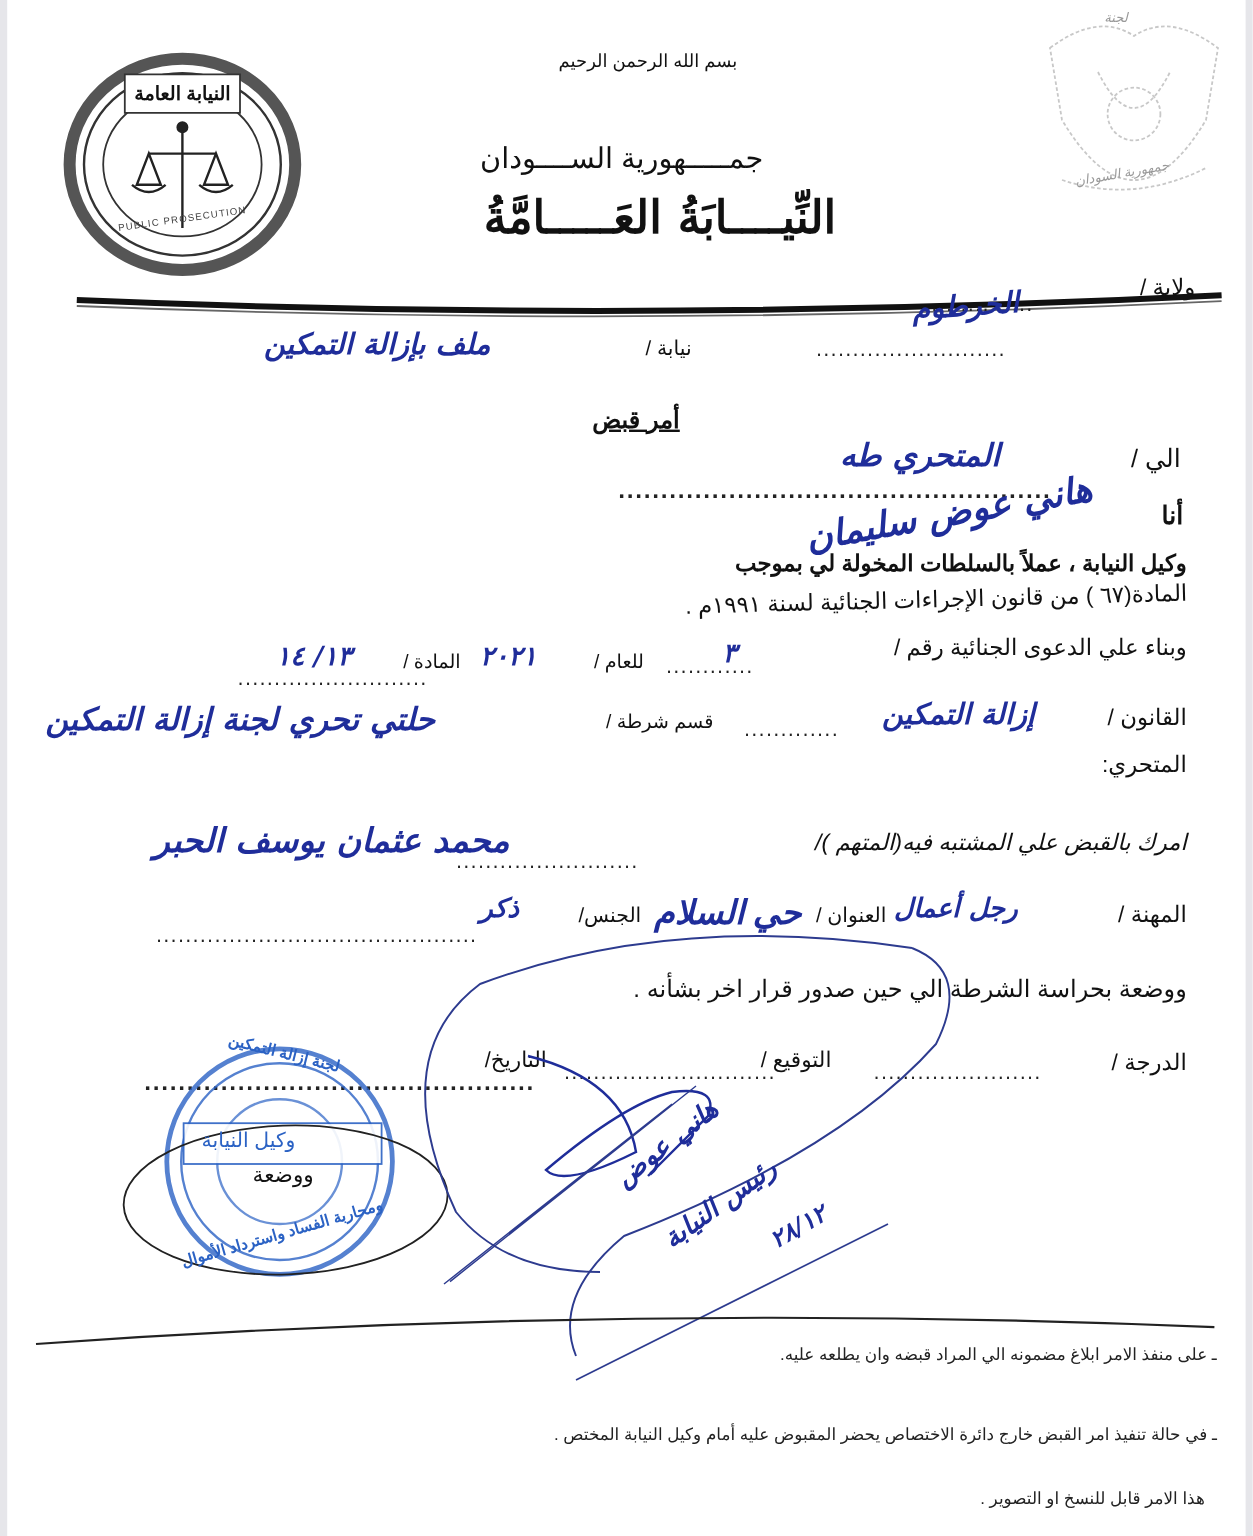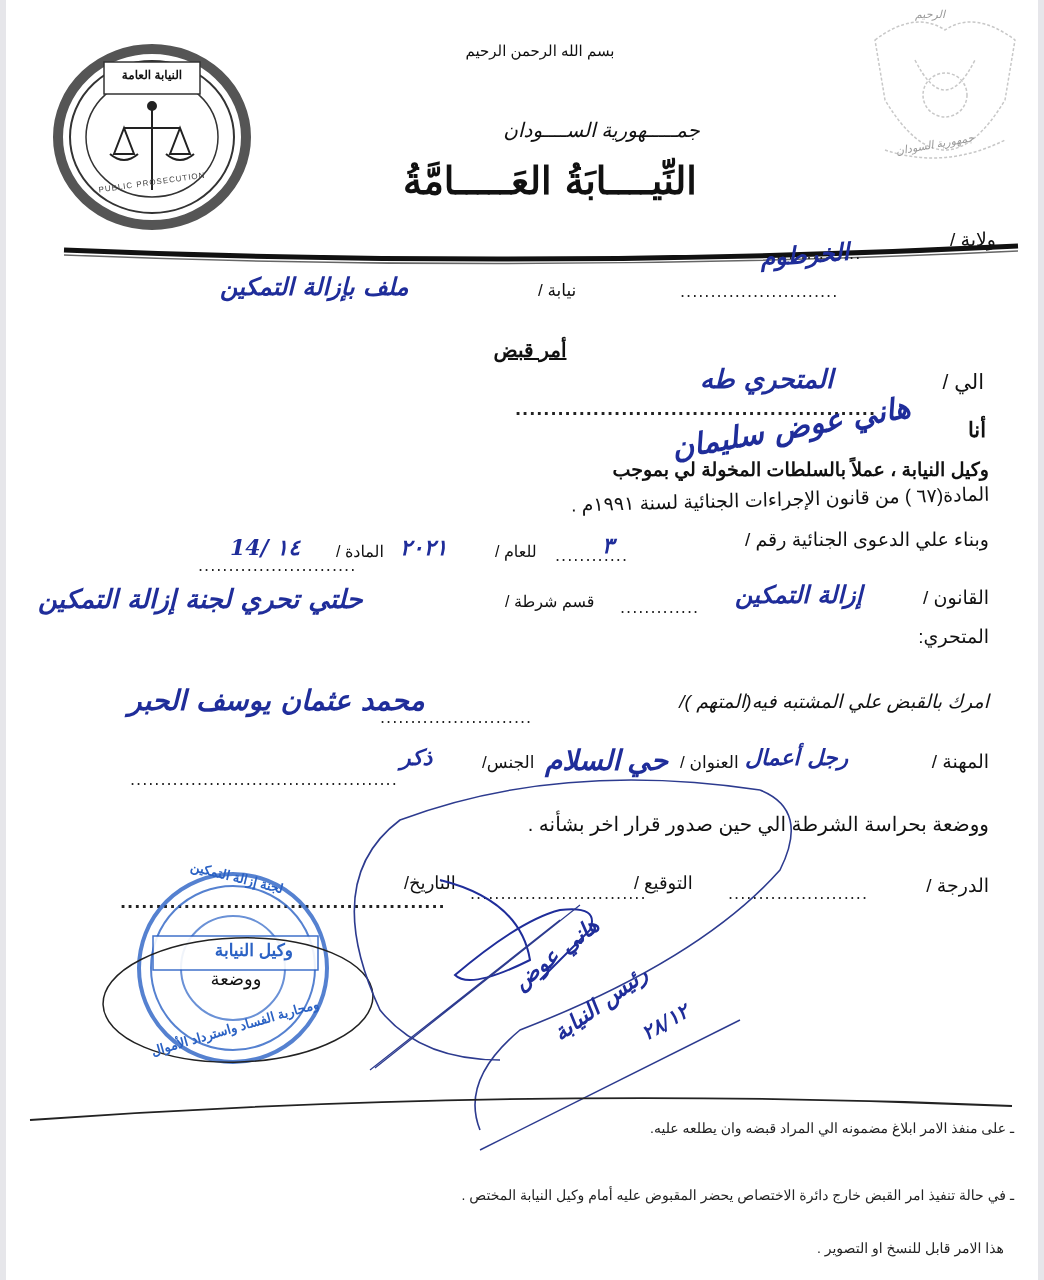--- a/index.html
+++ b/index.html
@@ -10,21 +10,21 @@
   .page { position:absolute; left:0; top:0; width:1044px; height:1280px; background:#fff; }
   .edge-left { position:absolute; left:0; top:0; width:6px; height:1280px; background:#e6e6ea; }
   .edge-right { position:absolute; right:0; top:0; width:6px; height:1280px; background:#e6e6ea; }
   .abs { position:absolute; white-space:nowrap; }
   .rtl { direction:rtl; unicode-bidi:embed; }
   .hand { color:#1f2d9a; font-family:"DejaVu Serif", serif; font-style:italic; font-weight:bold; }
   .dots { letter-spacing:1px; color:#222; }
   .print { font-family:"Liberation Sans", sans-serif; }
 
   .basmala { left:410px; top:42px; width:260px; text-align:center; font-size:15px; }
-  .country { left:400px; top:118px; width:300px; text-align:right; font-size:20px; letter-spacing:2px;font-style:italic; }
+  .country { left:400px; top:118px; width:300px; text-align:left; font-size:24px; letter-spacing:2px; }
   .agency { left:360px; top:158px; width:380px; text-align:center; font-size:38px; font-weight:bold; font-family:"DejaVu Serif", serif; }
 
   .lbl { font-size:19px; }
   .title { left:470px; top:338px; width:120px; text-align:center; font-size:20px; font-weight:bold; text-decoration:underline; }
 
   .notes { font-size:14px; color:#222; }
 </style>
 </head>
 <body>
 
@@ -40,32 +40,32 @@
     <g stroke="#222" fill="none" stroke-width="2">
       <line x1="100" y1="62" x2="100" y2="148"></line>
       <line x1="72" y1="86" x2="128" y2="86"></line>
       <path d="M72 86 L62 112 L82 112 Z"></path>
       <path d="M128 86 L118 112 L138 112 Z"></path>
       <path d="M58 112 Q72 124 86 112"></path>
       <path d="M114 112 Q128 124 142 112"></path>
       <circle cx="100" cy="64" r="4" fill="#222"></circle>
     </g>
   </svg>
-  <div class="abs print rtl" style="left:100px;top:68px;width:104px;text-align:center;font-size:12px;font-weight:bold;">النيابة العامة</div>
+  <div class="abs print rtl" style="left:100px;top:68px;width:104px;text-align:center;font-size:16px;font-weight:bold;">النيابة العامة</div>
   <div class="abs print" style="left:96px;top:178px;width:112px;text-align:center;font-size:8px;letter-spacing:1px;color:#444;transform:rotate(-8deg);">PUBLIC PROSECUTION</div>
 
   <svg class="abs" style="left:855px;top:0px" width="180" height="170">
     <g stroke="#c8c8c8" fill="none" stroke-width="1.5" stroke-dasharray="3 2">
       <path d="M20 40 Q60 10 90 30 Q120 10 160 40 L150 100 Q120 150 90 150 Q60 150 30 100 Z"></path>
       <path d="M60 60 Q90 120 120 60"></path>
       <circle cx="90" cy="95" r="22"></circle>
       <path d="M30 150 Q90 170 150 140"></path>
     </g>
   </svg>
-  <div class="abs print rtl" style="left:900px;top:8px;width:60px;text-align:center;font-size:11px;color:#999;font-style:italic;">الرحيم</div>
+  <div class="abs print rtl" style="left:900px;top:8px;width:60px;text-align:center;font-size:11px;color:#999;font-style:italic;">لجنة</div>
   <div class="abs print rtl" style="left:880px;top:138px;width:110px;text-align:center;font-size:11px;color:#999;font-style:italic;transform:rotate(-10deg);">جمهورية السودان</div>
 
   <div class="abs print rtl basmala">بسم الله الرحمن الرحيم</div>
   <div class="abs print rtl country">جمـــــهورية الســــودان</div>
   <div class="abs rtl agency">النِّيــــابَةُ العَـــــامَّةُ</div>
 
   <svg class="abs" style="left:60px;top:240px" width="960" height="30">
     <path d="M4 10 Q480 30 958 6" stroke="#111" stroke-width="5" fill="none"></path>
     <path d="M4 15 Q480 34 958 11" stroke="#666" stroke-width="1.5" fill="none"></path>
   </svg>
@@ -88,21 +88,21 @@
   <div class="abs rtl hand" style="left:670px;top:410px;font-size:30px;transform:rotate(-10deg);">هاني عوض سليمان</div>
   <div class="abs rtl lbl print" style="right:55px;top:458px;font-weight:bold;">وكيل النيابة ، عملاً بالسلطات المخولة لي بموجب</div>
   <div class="abs rtl lbl print" style="right:55px;top:488px;transform:rotate(-1.5deg);">المادة(٦٧ ) من قانون الإجراءات الجنائية لسنة ١٩٩١م .</div>
 
   <div class="abs rtl lbl print" style="right:55px;top:528px;">وبناء علي الدعوى الجنائية رقم /</div>
   <div class="abs dots" style="left:555px;top:546px;">............</div>
   <div class="abs hand" style="left:602px;top:532px;font-size:22px;">٣</div>
   <div class="abs rtl print" style="left:495px;top:542px;font-size:16px;">للعام /</div>
   <div class="abs hand" style="left:400px;top:534px;font-size:22px;">٢٠٢١</div>
   <div class="abs rtl print" style="left:336px;top:542px;font-size:16px;">المادة /</div>
-  <div class="abs hand" style="left:230px;top:534px;font-size:22px;">14/ ١٤</div>
+  <div class="abs hand" style="left:230px;top:534px;font-size:22px;">١٣/ ١٤</div>
   <div class="abs dots" style="left:198px;top:556px;">..........................</div>
 
   <div class="abs rtl lbl print" style="right:55px;top:586px;">القانون /</div>
   <div class="abs rtl hand" style="left:735px;top:580px;font-size:24px;">إزالة التمكين</div>
   <div class="abs dots" style="left:620px;top:598px;">.............</div>
   <div class="abs rtl print" style="left:505px;top:592px;font-size:16px;">قسم شرطة /</div>
   <div class="abs rtl hand" style="left:38px;top:584px;font-size:26px;">حلتي تحري لجنة إزالة التمكين</div>
 
   <div class="abs rtl lbl print" style="right:55px;top:625px;">المتحري:</div>
 
@@ -128,21 +128,21 @@
   <div class="abs dots" style="left:120px;top:893px;font-weight:bold;">..............................................</div>
 
   <svg class="abs" style="left:98px;top:858px" width="300" height="230">
     <circle cx="135" cy="110" r="94" fill="none" stroke="#2b62c4" stroke-width="4" opacity="0.8"></circle>
     <circle cx="135" cy="110" r="82" fill="none" stroke="#2b62c4" stroke-width="2" opacity="0.8"></circle>
     <circle cx="135" cy="110" r="52" fill="none" stroke="#2b62c4" stroke-width="2" opacity="0.7"></circle>
     <rect x="55" y="78" width="165" height="34" fill="#fff" stroke="#2b62c4" stroke-width="1.5" opacity="0.9"></rect>
     <ellipse cx="140" cy="142" rx="135" ry="62" fill="none" stroke="#222" stroke-width="1.5" transform="rotate(-2 140 142)"></ellipse>
   </svg>
   <div class="abs rtl print" style="left:182px;top:870px;width:110px;text-align:center;font-size:13px;font-weight:bold;color:#2b62c4;transform:rotate(14deg);">لجنة إزالة التمكين</div>
-  <div class="abs rtl print" style="left:143px;top:940px;width:150px;text-align:right;font-size:17px;font-weight:bold;color:#2b62c4;">وكيل النيابة</div>
+  <div class="abs rtl print" style="left:168px;top:940px;width:150px;text-align:left;font-size:17px;font-weight:normal;color:#2b62c4;">وكيل النيابة</div>
   <div class="abs rtl print" style="left:196px;top:968px;width:80px;text-align:center;font-size:18px;color:#111;">ووضعة</div>
   <div class="abs rtl print" style="left:120px;top:1020px;width:230px;text-align:center;font-size:13px;font-weight:bold;color:#2b62c4;transform:rotate(-16deg);">ومحاربة الفساد واسترداد الأموال</div>
 
   <svg class="abs" style="left:0;top:0" width="1044" height="1280">
     <path d="M760 790 Q810 810 780 870 Q700 960 520 1030 Q460 1080 480 1130" stroke="#2d3b8f" stroke-width="1.6" fill="none"></path>
     <path d="M760 790 Q560 760 400 820 Q320 880 380 1010 Q420 1060 500 1060" stroke="#2d3b8f" stroke-width="1.6" fill="none"></path>
     <path d="M440 880 Q520 900 530 960 Q470 990 455 975 Q520 920 560 910 Q600 905 590 930 L540 980" stroke="#1f2d9a" stroke-width="2" fill="none"></path>
     <path d="M375 1068 L580 905 M370 1070 L560 920" stroke="#2d3b8f" stroke-width="1.2" fill="none"></path>
     <path d="M480 1150 L740 1020" stroke="#2d3b8f" stroke-width="1.4" fill="none"></path>
     <path d="M30 1120 Q520 1085 1012 1106" stroke="#222" stroke-width="1.8" fill="none"></path>

